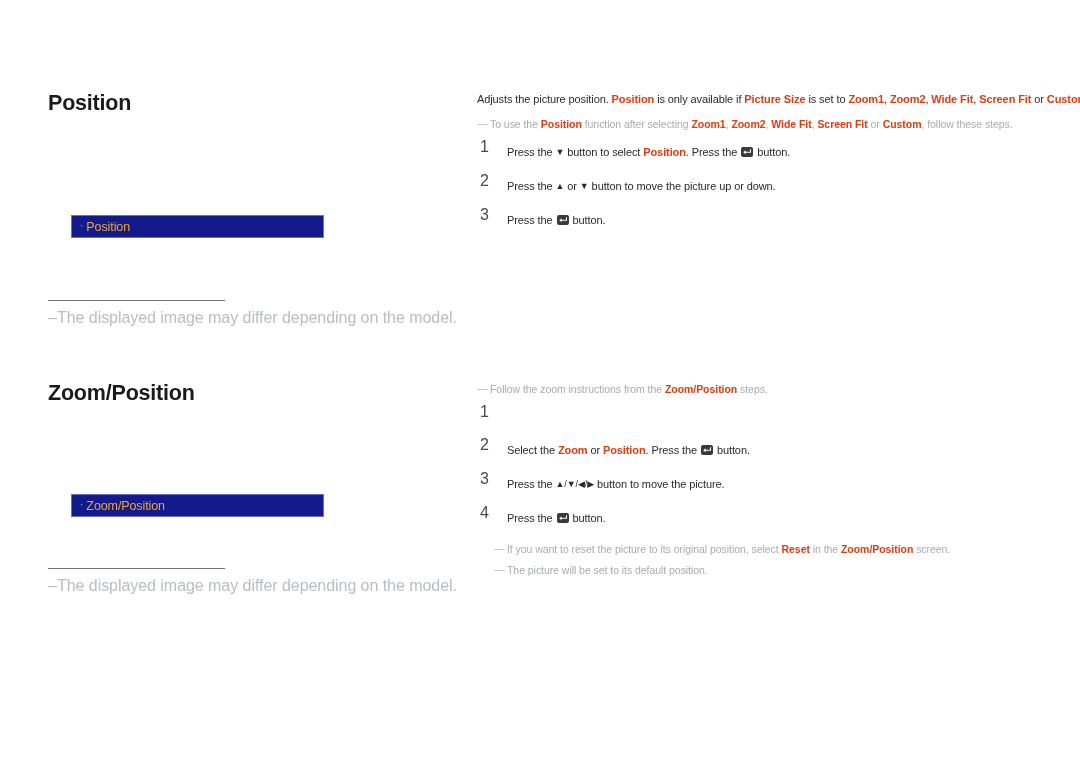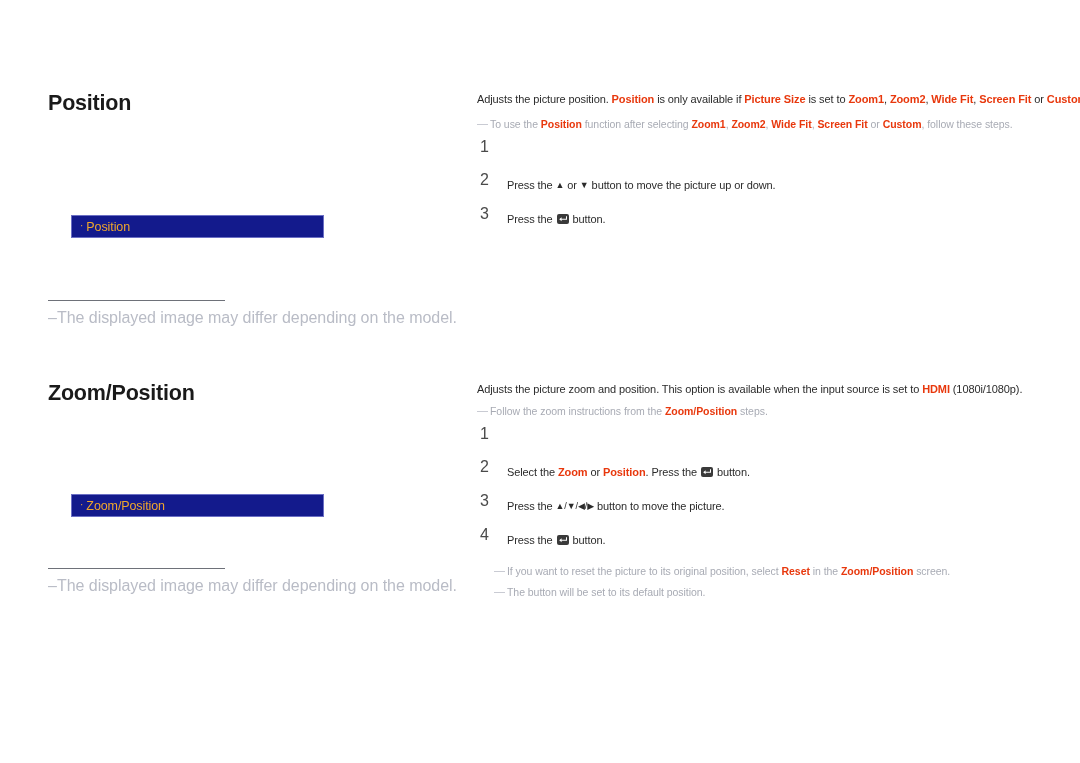--- a/index.html
+++ b/index.html
@@ -198,20 +198,25 @@
       <p class="body-line" style="margin-bottom:11px;">
         <span>Adjusts the picture position. </span><span class="hl">Position</span><span> is only available if </span><span class="hl">Picture Size</span><span> is set to </span><span class="hl">Zoom1</span><span>, </span><span class="hl">Zoom2</span><span>, </span><span class="hl">Wide Fit</span><span>, </span><span class="hl">Screen Fit</span><span> or </span><span class="hl">Custom</span><span>.</span>
       </p>
 
       <div class="note-line" style="margin-bottom:11px;">
         <span class="emdash">—</span><span>To use the </span><span class="hl">Position</span><span> function after selecting </span><span class="hl">Zoom1</span><span>, </span><span class="hl">Zoom2</span><span>, </span><span class="hl">Wide Fit</span><span>, </span><span class="hl">Screen Fit</span><span> or </span><span class="hl">Custom</span><span>, follow these steps.</span>
       </div>
 
       <div class="step" style="margin-bottom:16px;">
         <span class="step-num">1</span>
+        <span class="step-text">
+          <span>Press the </span><span class="arrow">▼</span><span> button to select </span><span class="hl">Position</span><span>. Press the </span><span class="enter-icon"><svg width="12" height="10" viewBox="0 0 12 10">
+                <path d="M9 2.2v2.6H4.6V3.3L2.2 5.3l2.4 2v-1.5H10V2.2z" fill="#ffffff"></path>
+              </svg></span><span> button.</span>
+        </span>
       </div>
 
       <div class="step" style="margin-bottom:16px;">
         <span class="step-num">2</span>
         <span class="step-text">
           <span>Press the </span><span class="arrow">▲</span><span> or </span><span class="arrow">▼</span><span> button to move the picture up or down.</span>
         </span>
       </div>
 
       <div class="step">
@@ -237,23 +242,20 @@
       <span class="menu-label">Zoom/Position</span>
     </div>
 
     <div class="footnote-rule" style="top:186px;"></div>
     <div class="footnote" style="top:195px;">
       <span class="dash">–</span><span>The displayed image may differ depending on the model.</span>
     </div>
 
     <div class="right-col">
 
-      <p class="body-line" style="margin-bottom:8px;">
-        <span>Adjusts the picture zoom and position. This option is available when the input source is set to </span><span class="hl">HDMI</span><span> (1080i/1080p).</span>
-      </p>
 
 
       <div class="note-line" style="margin-bottom:11px;">
         <span class="emdash">—</span><span>Follow the zoom instructions from the </span><span class="hl">Zoom/Position</span><span> steps.</span>
       </div>
 
       <div class="step" style="margin-bottom:16px;">
         <span class="step-num">1</span>
       </div>
 
@@ -280,19 +282,19 @@
                 <path d="M9 2.2v2.6H4.6V3.3L2.2 5.3l2.4 2v-1.5H10V2.2z" fill="#ffffff"></path>
               </svg></span><span> button.</span>
         </span>
       </div>
 
       <div class="note-line" style="margin-left:17px; margin-bottom:7px;">
         <span class="emdash">—</span><span>If you want to reset the picture to its original position, select </span><span class="hl">Reset</span><span> in the </span><span class="hl">Zoom/Position</span><span> screen.</span>
       </div>
 
       <div class="note-line" style="margin-left:17px;">
-        <span class="emdash">—</span><span>The button will be set to its default position.</span>
+        <span class="emdash">—</span><span>The picture will be set to its default position.</span>
       </div>
 
     </div>
   </div>
 
 </div>
 
 </body></html>

